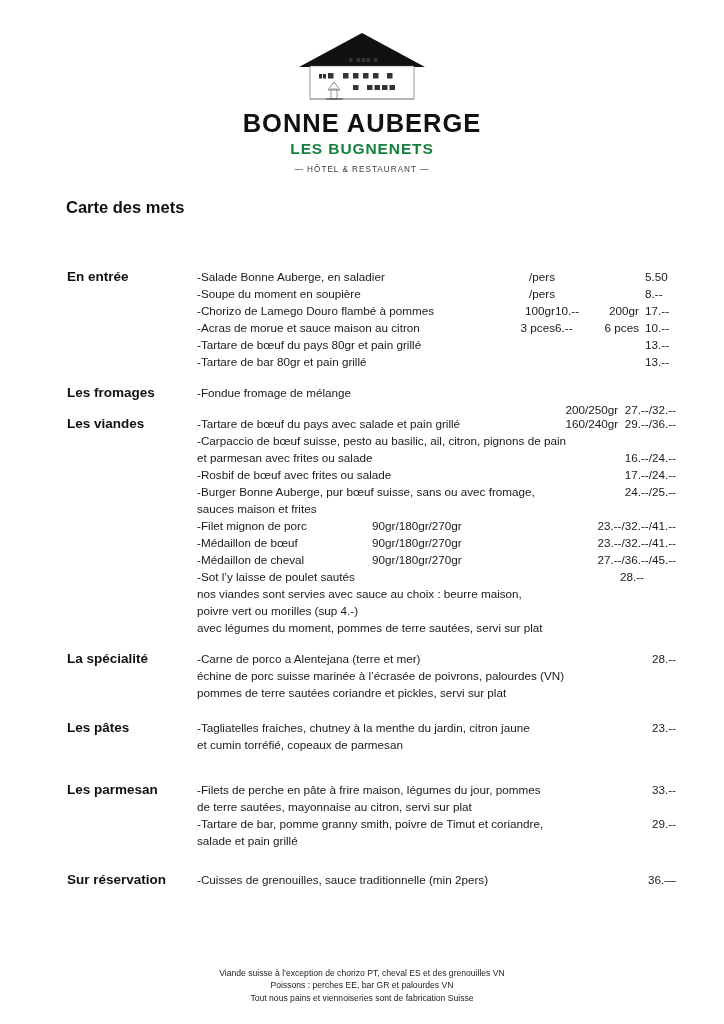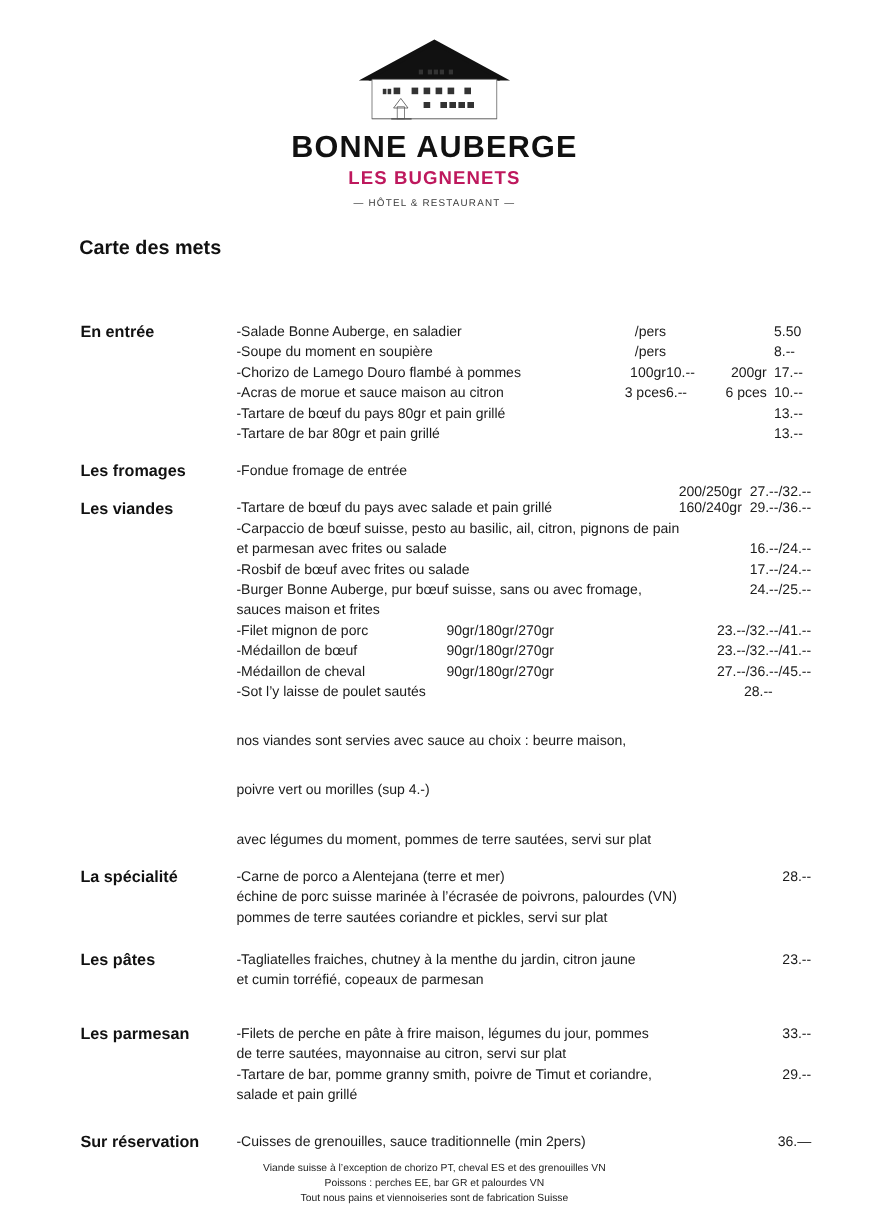--- a/index.html
+++ b/index.html
@@ -32,21 +32,21 @@
     font-weight: bold;
     letter-spacing: 1.0px;
     line-height: 1.05;
     color: #111111;
   }
   .brand-sub {
     font-size: 15.5px;
     font-weight: bold;
     letter-spacing: 0.9px;
     margin-top: 3px;
-    color: #be185d;
+    color: #15803d;
   }
   .brand-tagline {
     font-size: 8.2px;
     letter-spacing: 1.0px;
     margin-top: 7px;
     color: #3a3a3a;
   }
 
   
   .page-title {
@@ -132,21 +132,20 @@
   .weight-col {
     position: absolute;
     left: 175px;
     font-size: 11.7px;
     line-height: 17px;
     white-space: nowrap;
   }
   .cont {
     font-size: 11.7px;
     line-height: 17px;
-    margin-top: 24px;
   }
 
   
   .footer {
     position: absolute;
     left: 0;
     bottom: 20px;
     width: 724px;
     text-align: center;
     font-size: 8.6px;
@@ -255,21 +254,21 @@
         <span class="col-unit2"></span>
         <span class="col-price2">13.--</span>
       </div>
     </div>
   </div>
 
   <div class="section" style="margin-top:13px;">
     <div class="section-label">Les fromages</div>
     <div class="rows">
       <div class="row">
-        <span class="desc wide">-Fondue fromage de entrée</span>
+        <span class="desc wide">-Fondue fromage de mélange</span>
         <span class="price-right" style="top:17px;"><span>200/250gr</span>&nbsp;&nbsp;<span>27.--/32.--</span></span>
       </div>
     </div>
   </div>
 
   <div class="section" style="margin-top:14px;">
     <div class="section-label">Les viandes</div>
     <div class="rows">
       <div class="row">
         <span class="desc wide">-Tartare de bœuf du pays avec salade et pain grillé</span>

